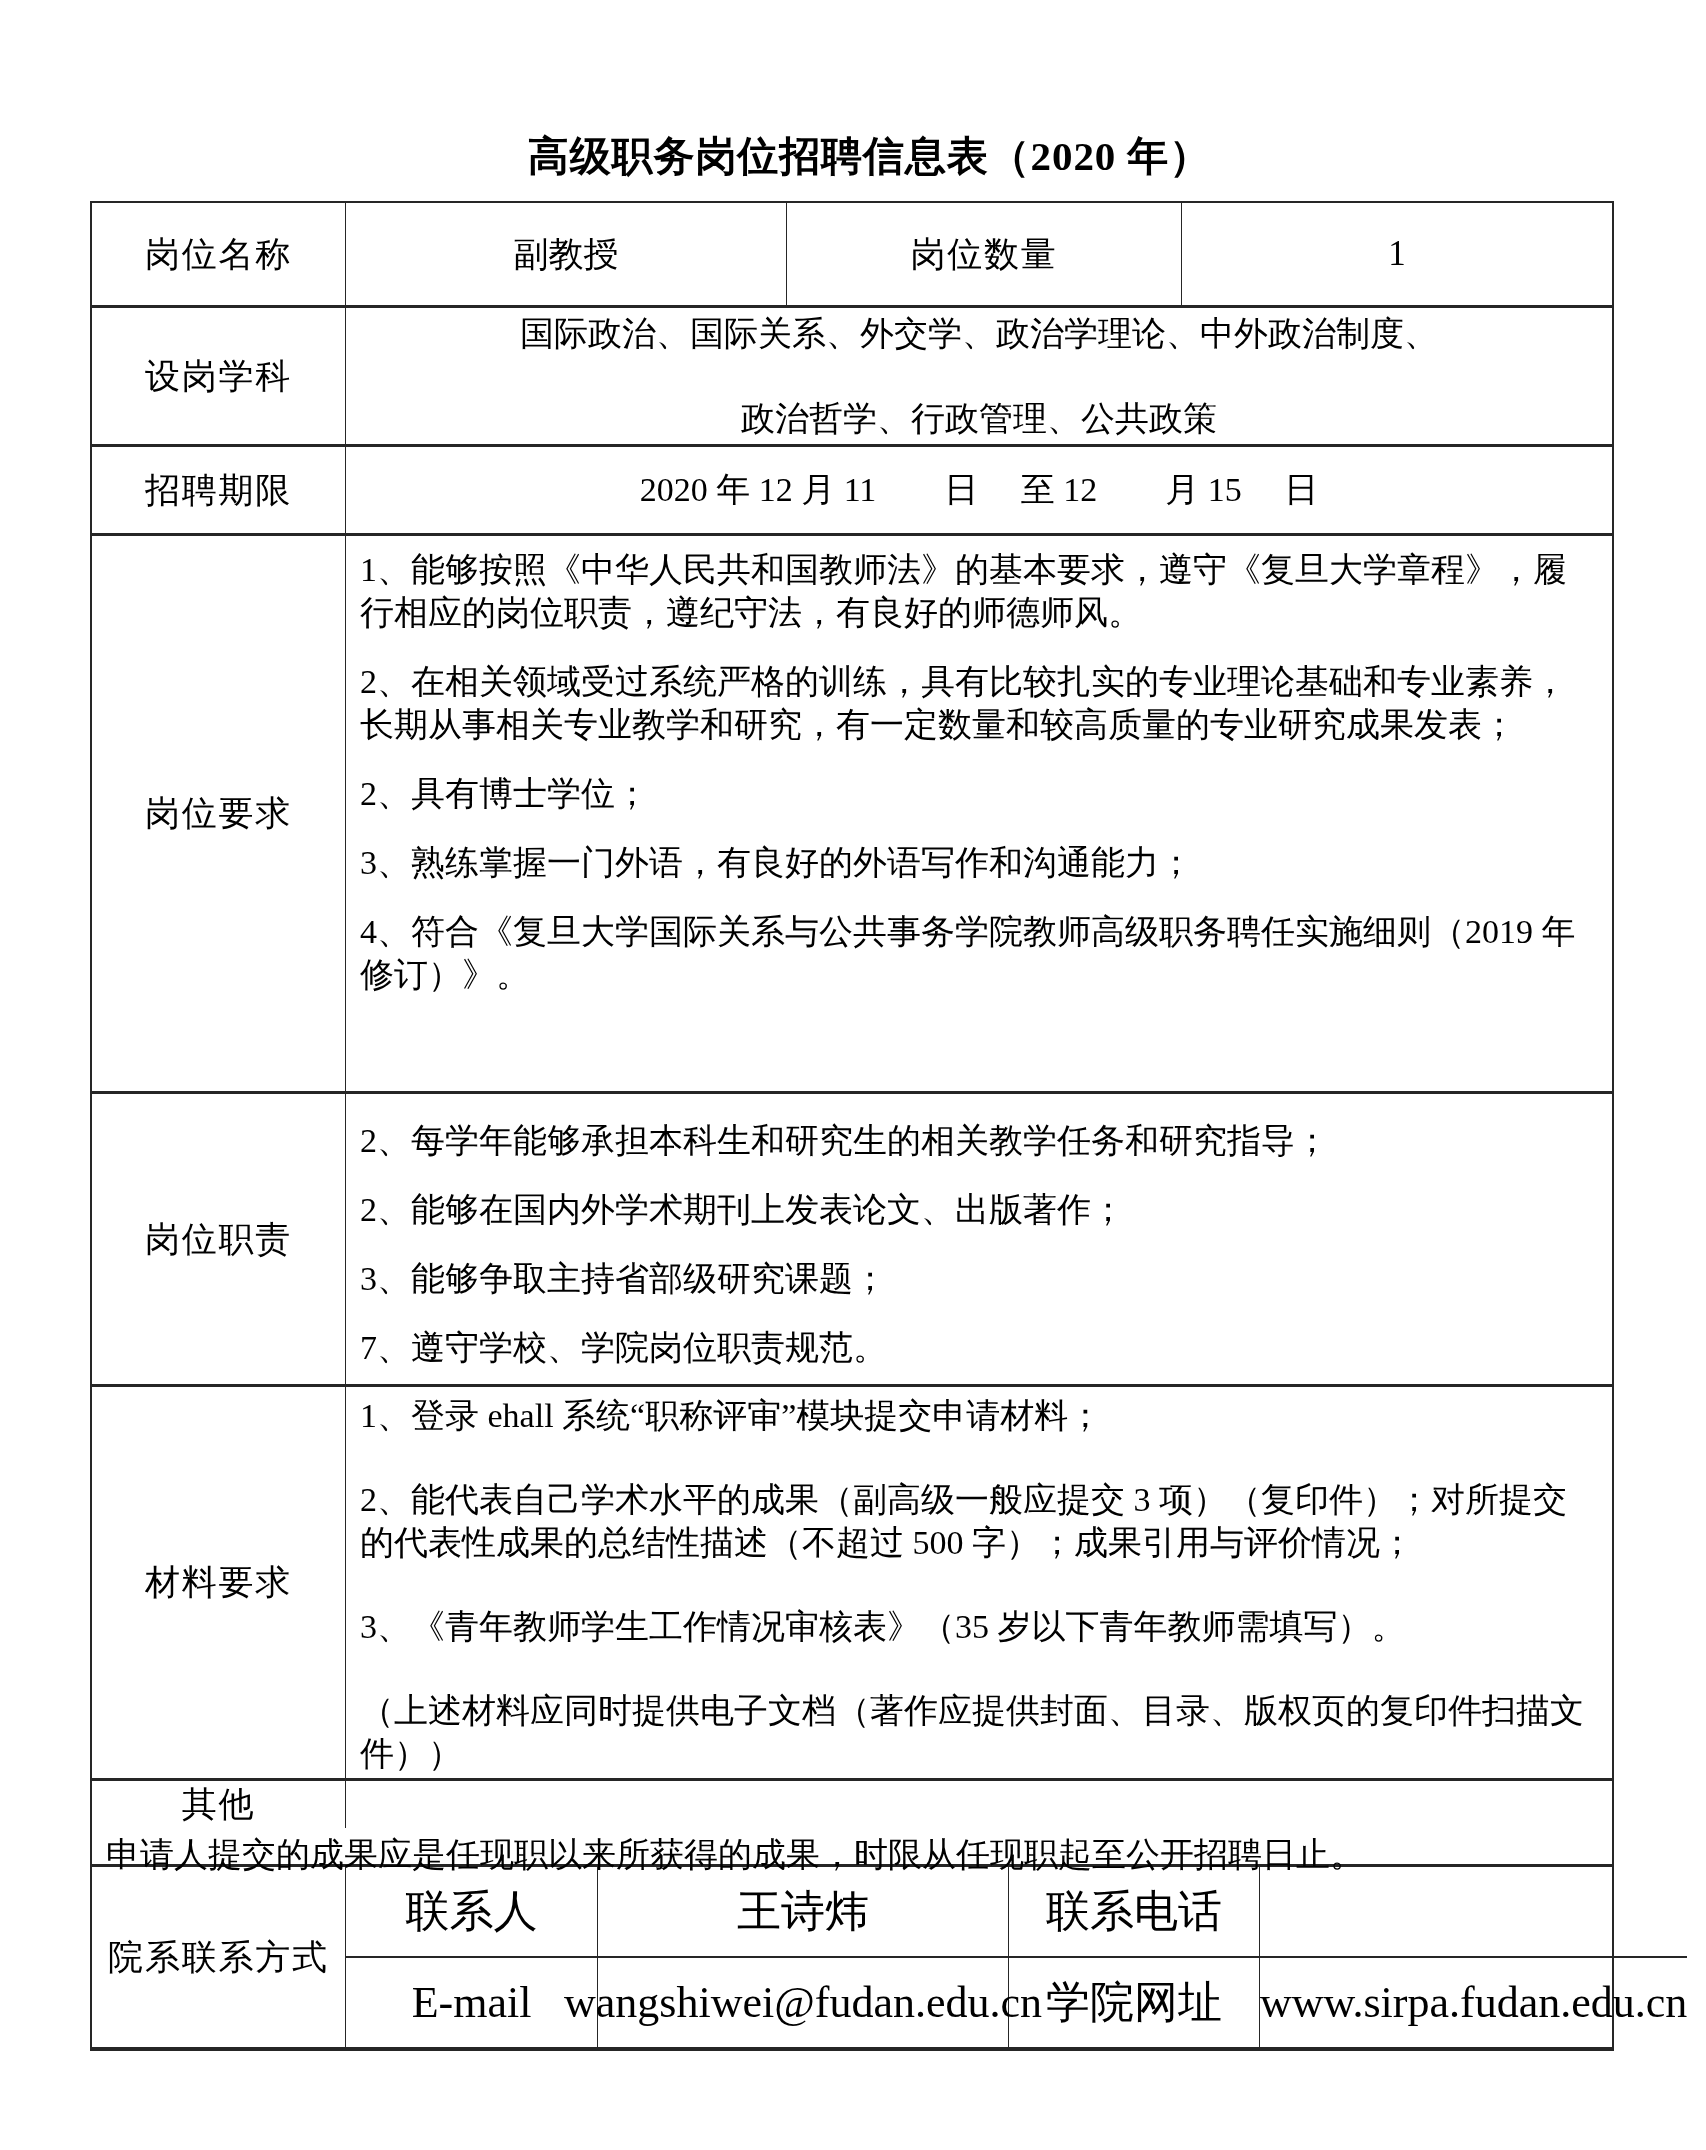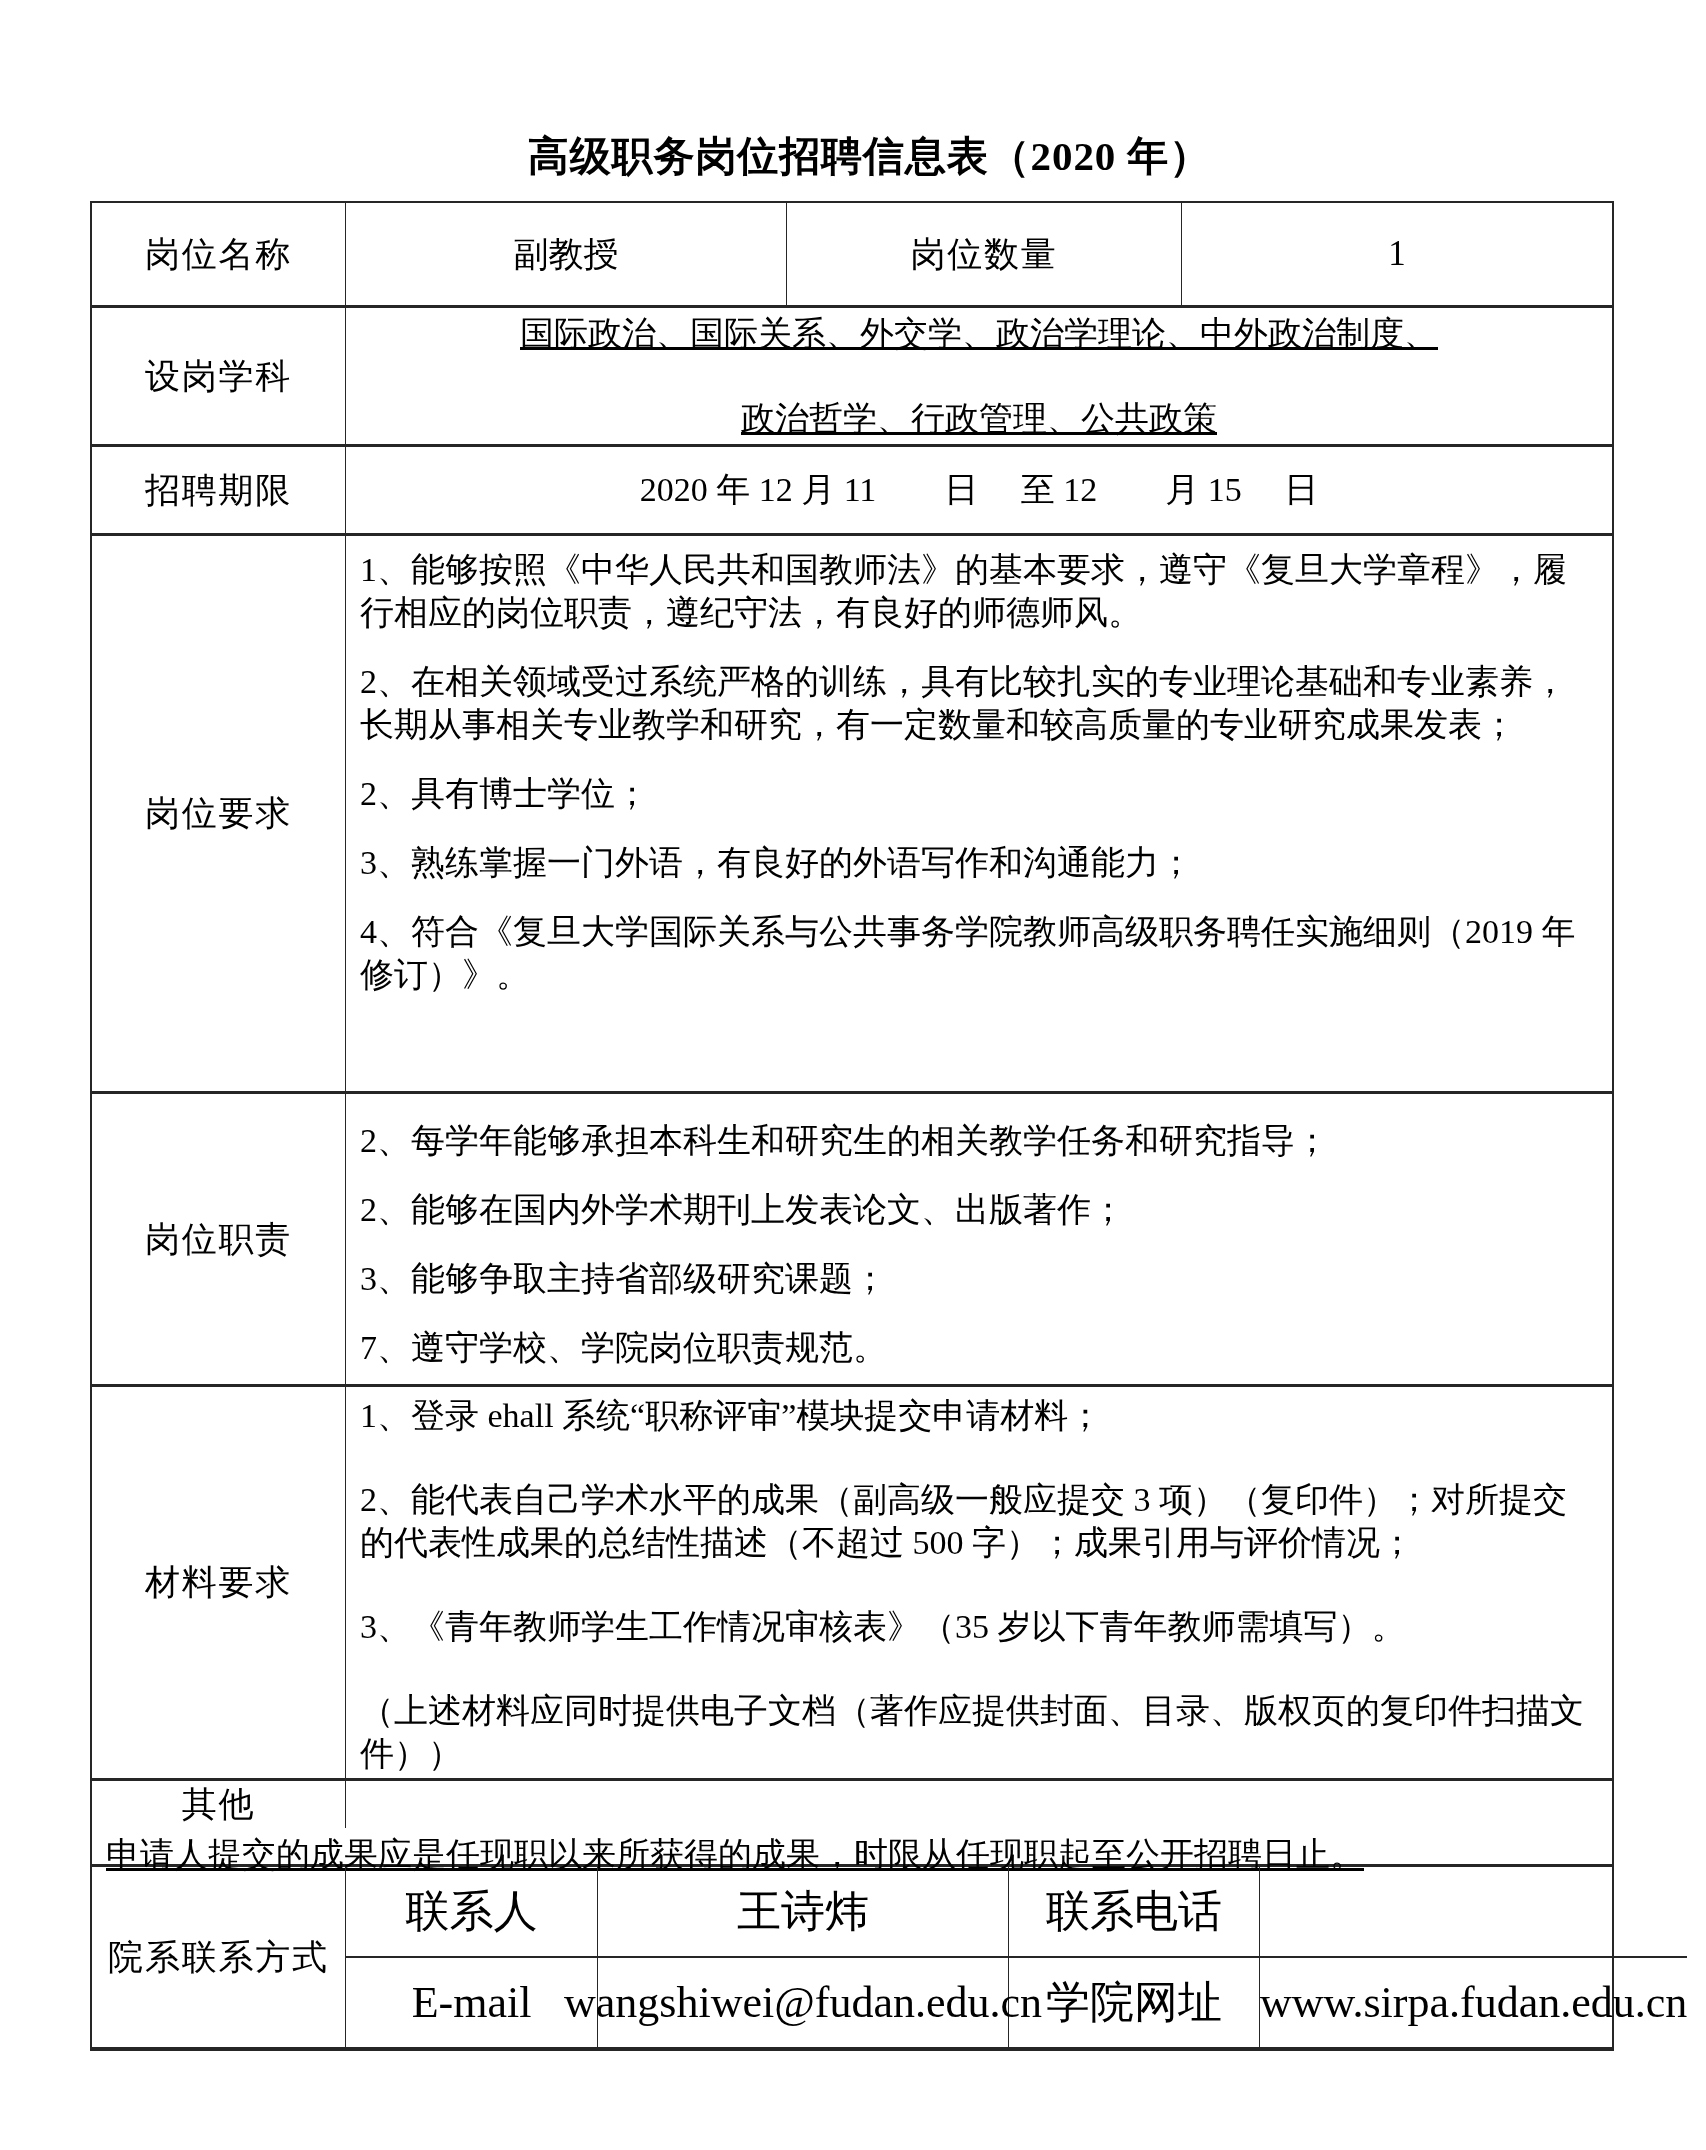--- a/index.html
+++ b/index.html
@@ -64,26 +64,26 @@
 
   .para-cell {
     font-size: 34px;
     line-height: 43px;
     padding: 12px 21px 0 14px;
   }
   .para { margin-bottom: 26px; white-space: pre-wrap; }
   .para-cell.materials { padding-top: 7px; }
   .materials .para { margin-bottom: 41px; }
   .para-cell.duties { padding-top: 25px; }
-  .para-cell.other-cell { padding-top: 3.5px; line-height: 45px; text-decoration: underline; }
+  .para-cell.other-cell { padding-top: 3.5px; line-height: 45px; }
 
   .discipline-cell {
     display: flex; flex-direction: column;
     align-items: center; justify-content: center;
-    gap: 39px; font-size: 34px; text-align: center; text-decoration: underline;
+    gap: 39px; font-size: 34px; text-align: center;
   }
   .period-cell {
     display: flex; align-items: center; justify-content: center;
     font-size: 34px; white-space: pre-wrap; text-align: center;
   }
 
   
   .contact-right { display: flex; flex-direction: column; flex: 1 1 auto; }
   .contact-sub { display: flex; flex: 1 1 auto; }
   .contact-sub.top { border-bottom: 2.7px solid #262626; }

